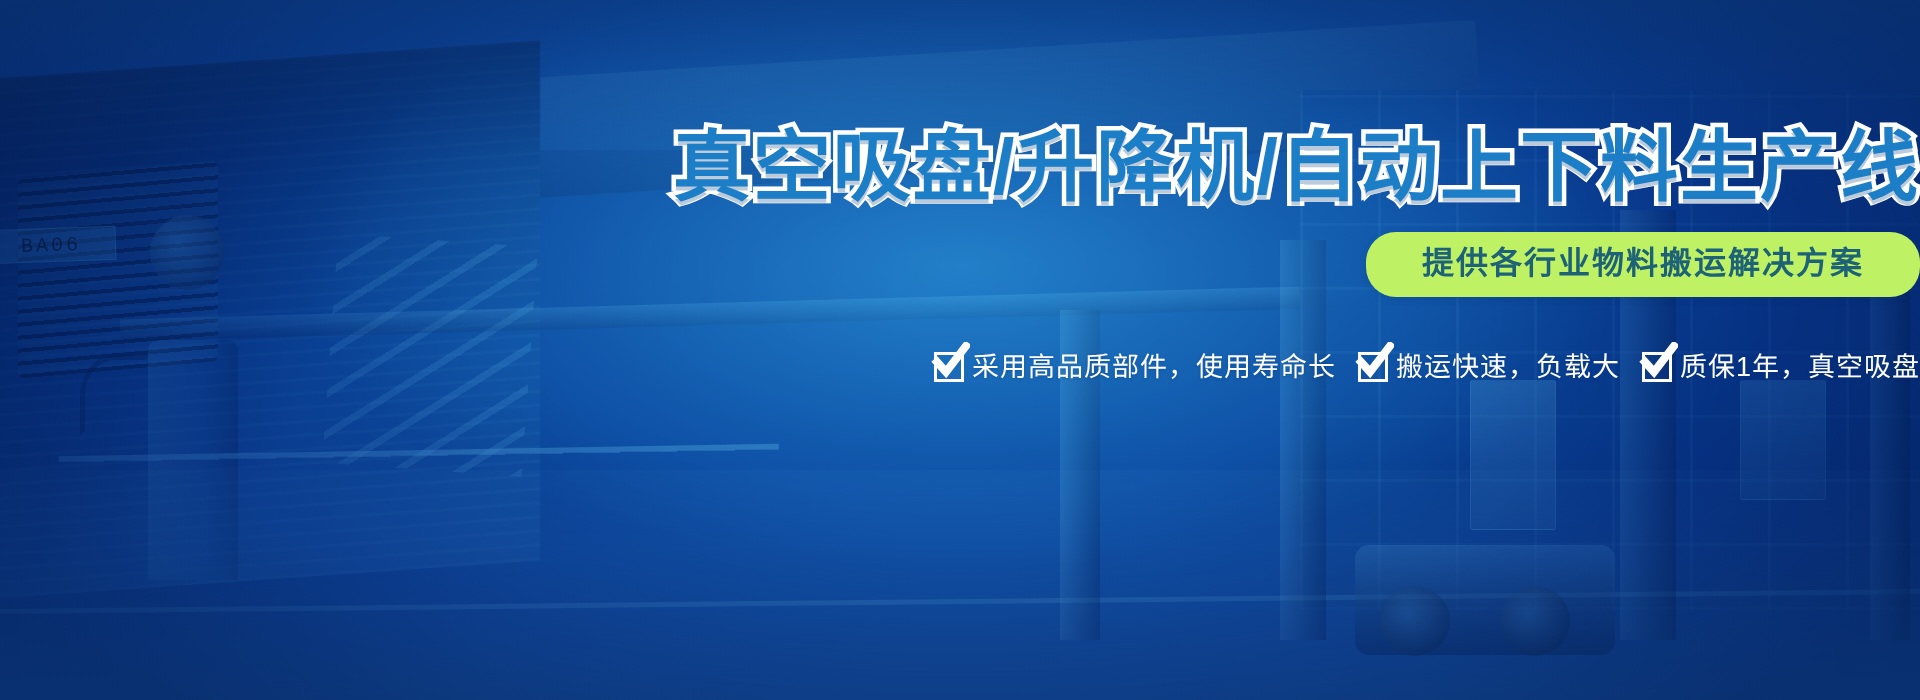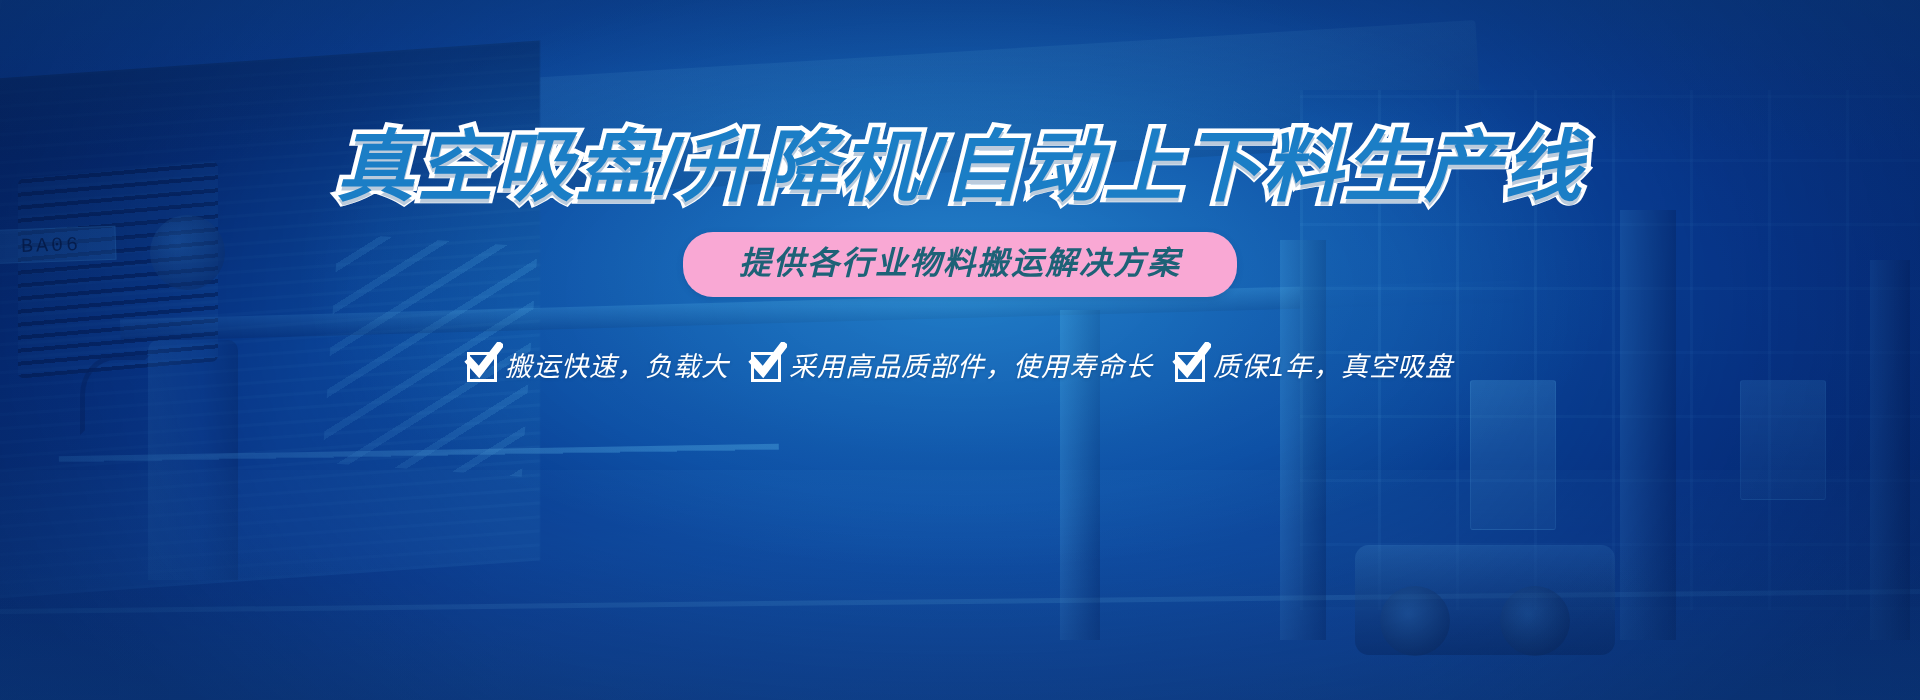--- a/index.html
+++ b/index.html
@@ -140,41 +140,41 @@
   .vignette{
     position:absolute;inset:0;
     background:
       linear-gradient(180deg, rgba(10,54,112,.38) 0%, rgba(10,54,112,0) 22%, rgba(10,54,112,0) 78%, rgba(10,54,112,.30) 100%),
       radial-gradient(ellipse 78% 96% at 50% 50%, rgba(0,0,0,0) 52%, rgba(9,48,100,.45) 100%);
   }
 
   
   .content{
     position:absolute;inset:0;
-    display:flex;flex-direction:column;align-items:center;font-style:italic;
+    display:flex;flex-direction:column;align-items:flex-end;
   }
 
   .headline{
     margin-top:128px;
     font-size:78px;
     font-weight:bold;
     letter-spacing:2px;
     color:#1b7ec6;
     white-space:nowrap;
     line-height:1;
     -webkit-text-stroke:9px #ffffff;
     paint-order:stroke fill;
     text-shadow:
       0 4px 0 rgba(12,70,130,.28),
       0 0 2px rgba(255,255,255,.9);
   }
 
   .subtitle-pill{
     margin-top:26px;
-    background:#f9a8d4;
+    background:#bef264;
     color:#1d6277;
     font-size:32px;
     font-weight:bold;
     letter-spacing:2px;
     line-height:1;
     padding:15px 56px 18px;
     border-radius:30px;
     white-space:nowrap;
     box-shadow:0 2px 6px rgba(10,55,110,.22);
   }
@@ -253,30 +253,30 @@
     <div class="subtitle-pill">提供各行业物料搬运解决方案</div>
 
     <div class="features">
 
       <div class="feature">
         <span class="check-icon">
           <svg viewBox="0 0 40 40" aria-hidden="true">
             <path d="M7 20 L16 30 L36 4" fill="none" stroke="#ffffff" stroke-width="8" stroke-linecap="square" stroke-linejoin="miter"></path>
           </svg>
         </span>
-        <span class="feature-label">搬运快速，负载大</span>
+        <span class="feature-label">采用高品质部件，使用寿命长</span>
       </div>
 
       <div class="feature">
         <span class="check-icon">
           <svg viewBox="0 0 40 40" aria-hidden="true">
             <path d="M7 20 L16 30 L36 4" fill="none" stroke="#ffffff" stroke-width="8" stroke-linecap="square" stroke-linejoin="miter"></path>
           </svg>
         </span>
-        <span class="feature-label">采用高品质部件，使用寿命长</span>
+        <span class="feature-label">搬运快速，负载大</span>
       </div>
 
       <div class="feature">
         <span class="check-icon">
           <svg viewBox="0 0 40 40" aria-hidden="true">
             <path d="M7 20 L16 30 L36 4" fill="none" stroke="#ffffff" stroke-width="8" stroke-linecap="square" stroke-linejoin="miter"></path>
           </svg>
         </span>
         <span class="feature-label">质保1年，真空吸盘</span>
       </div>

